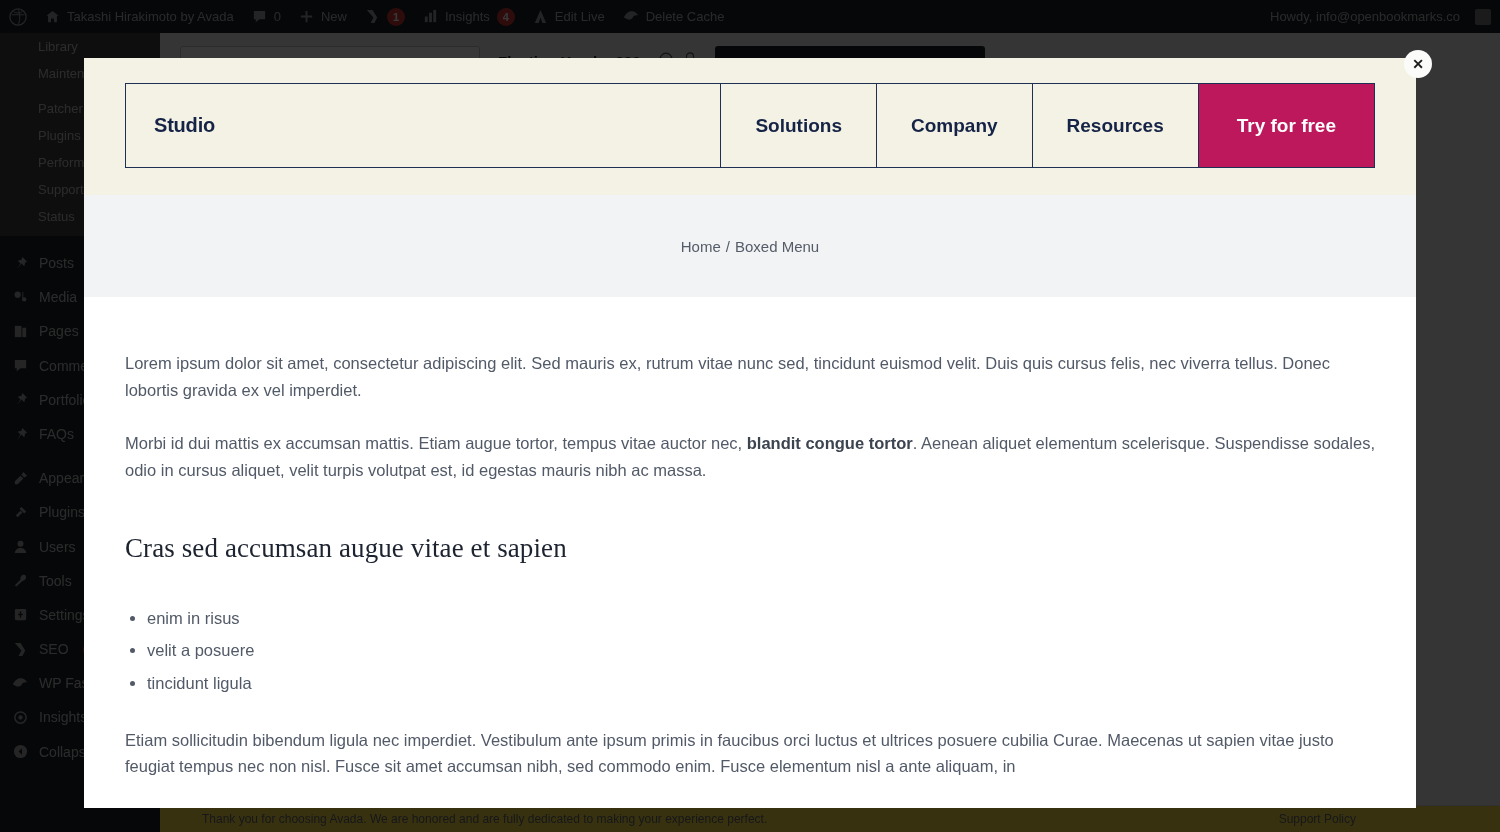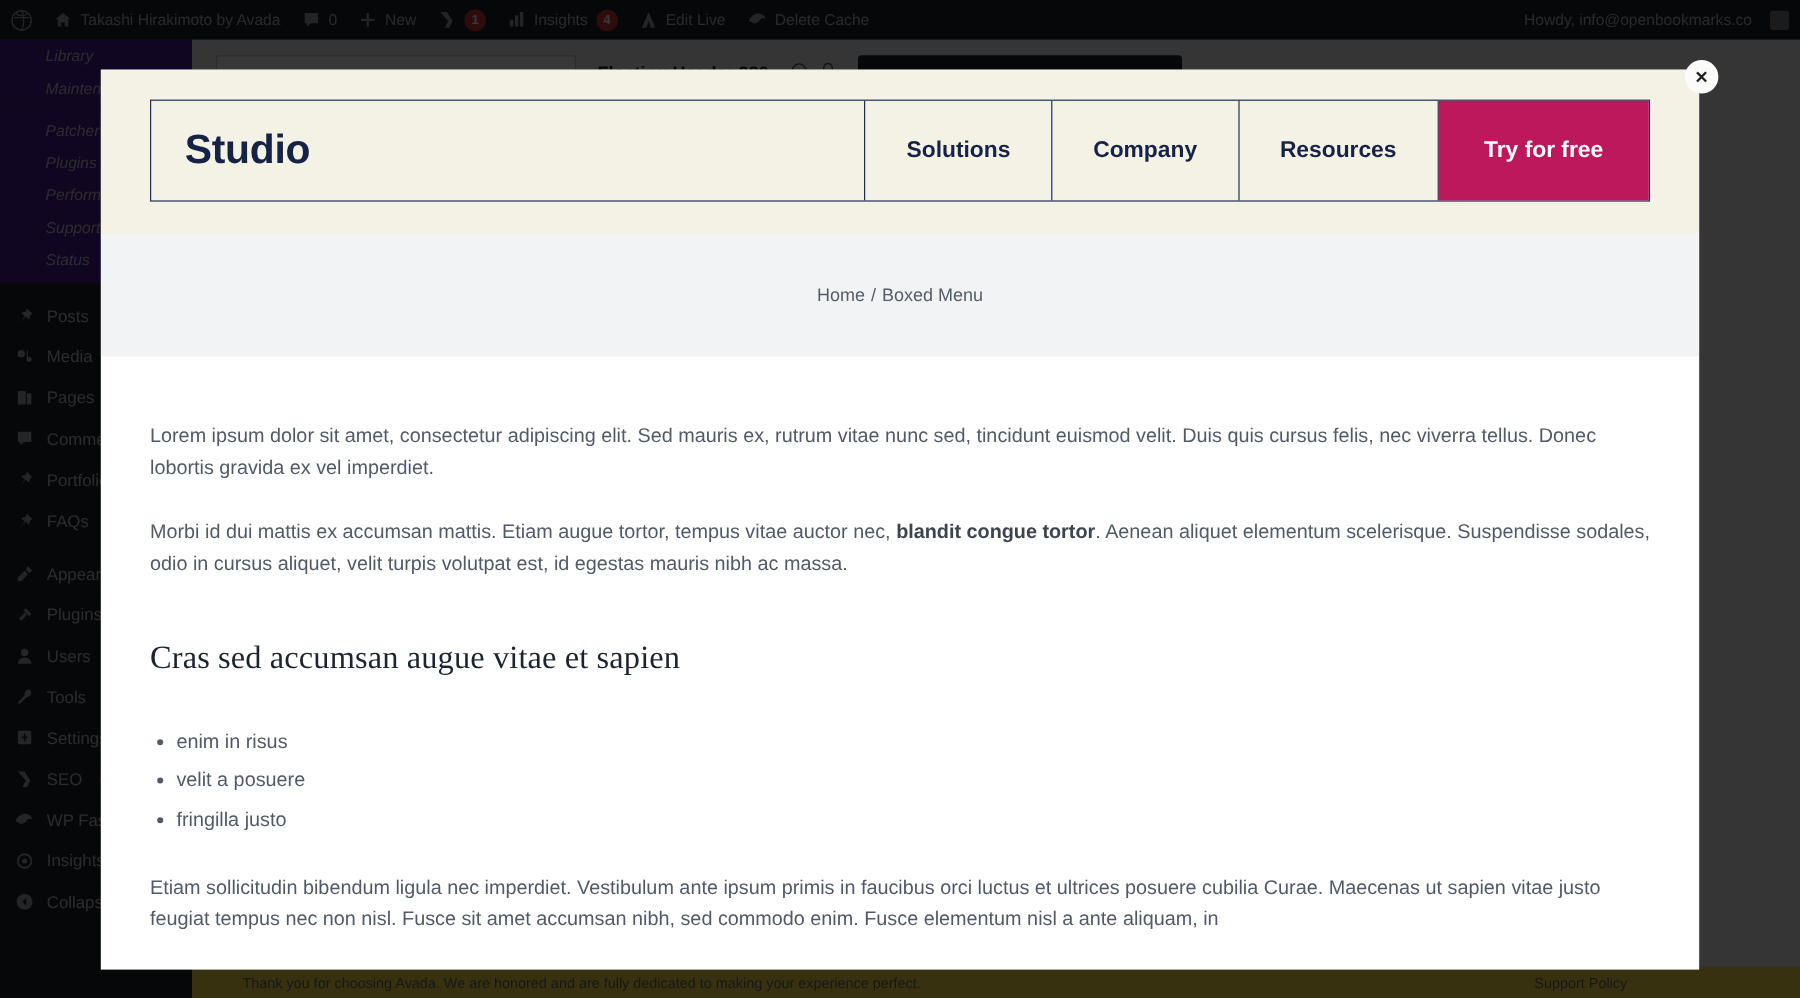--- a/index.html
+++ b/index.html
@@ -43,21 +43,21 @@
     position: absolute; top: 33px; left: 0; width: 160px; bottom: 0;
     background: #1d2327; color: #c3c4c7; font-size: 14px;
     z-index: 30; overflow: hidden;
   }
   .menu-li { display: flex; align-items: center; gap: 9px; padding: 8px 0 8px 10px; line-height: 1.3; }
   .menu-li .mi {
     width: 20px; flex: 0 0 20px; display: flex; align-items: center; justify-content: center;
     color: #a7aaad;
   }
   .menu-li .mlabel { color: #c3c4c7; }
-  .submenu { background: #4c1d95; padding: 2px 0 6px 0; font-style: italic; }
+  .submenu { background: #404040; padding: 2px 0 6px 0; }
   .submenu .sub-li { padding: 6px 0 6px 38px; font-size: 13px; color: #c3c4c7; }
   .submenu.open-top { margin-top: -2px; }
   .sep { height: 10px; }
   .menu-badge {
     display: inline-flex; align-items: center; justify-content: center;
     min-width: 17px; height: 17px; padding: 0 5px; margin-left: 5px;
     border-radius: 9px; background: #d63638; color: #fff; font-size: 10px; font-weight: 700;
   }
 
   
@@ -107,21 +107,21 @@
   }
   .nav-cell {
     display: flex; align-items: center; justify-content: center;
     border-right: 1px solid #1f3055;
     color: #152347; font-weight: 700; font-size: 19px;
     white-space: nowrap;
   }
   .nav-cell:last-child { border-right: none; }
   .nav-brand {
     flex: 1 1 auto; justify-content: flex-start; padding-left: 28px;
-    font-size: 34px; letter-spacing: -0.2px;
+    font-size: 20px; letter-spacing: -0.2px;
   }
   .nav-link { padding: 0 34px; gap: 9px; }
   .nav-cta {
     background: #be185d; color: #ffffff; padding: 0 38px;
     border-right: none;
   }
   .caret { display: inline-block; }
   .caret svg { display: block; }
 
   
@@ -429,17 +429,17 @@
 
   <div class="article">
     <p>Lorem ipsum dolor sit amet, consectetur adipiscing elit. Sed mauris ex, rutrum vitae nunc sed, tincidunt euismod velit. Duis quis cursus felis, nec viverra tellus. Donec lobortis gravida ex vel imperdiet.</p>
     <p>
       <span>Morbi id dui mattis ex accumsan mattis. Etiam augue tortor, tempus vitae auctor nec, </span><b>blandit congue tortor</b><span>. Aenean aliquet elementum scelerisque. Suspendisse sodales, odio in cursus aliquet, velit turpis volutpat est, id egestas mauris nibh ac massa.</span>
     </p>
     <h2>Cras sed accumsan augue vitae et sapien</h2>
     <ul>
       <li>enim in risus</li>
       <li>velit a posuere</li>
-      <li>fringilla justo</li>
+      <li>tincidunt ligula</li>
     </ul>
     <p>Etiam sollicitudin bibendum ligula nec imperdiet. Vestibulum ante ipsum primis in faucibus orci luctus et ultrices posuere cubilia Curae. Maecenas ut sapien vitae justo feugiat tempus nec non nisl. Fusce sit amet accumsan nibh, sed commodo enim. Fusce elementum nisl a ante aliquam, in</p>
   </div>
 </div>
 
 </body></html>

